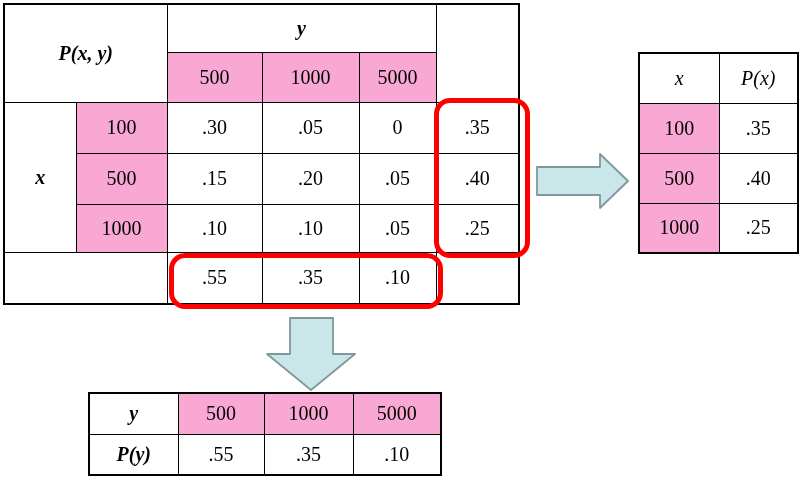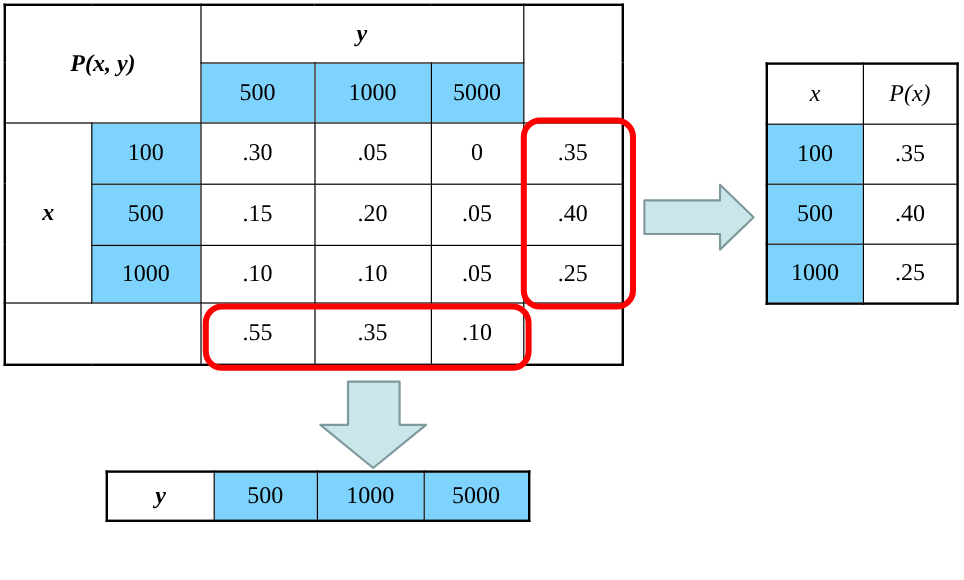--- a/index.html
+++ b/index.html
@@ -24,21 +24,21 @@
   }
   table.tbl td {
     border: 1.5px solid #000000;
     text-align: center;
     vertical-align: middle;
     font-size: 20px;
     color: #000000;
     padding: 0;
     overflow: hidden;
   }
-  td.gray { background: #7dd3fc; }
+  td.gray { background: #f9a8d4; }
   td.varlbl {
     font-weight: bold;
     font-style: italic;
     font-size: 21px;
   }
   td.ital {
     font-style: italic;
     font-size: 21px;
   }
   td.varx { padding-bottom: 36px; }
@@ -153,16 +153,22 @@
         <col style="width:89px">
         <col style="width:88px">
     </colgroup>
     <tbody>
       <tr style="height:41px">
         <td class="varlbl">y</td>
         <td class="gray">500</td>
         <td class="gray">1000</td>
         <td class="gray">5000</td>
       </tr>
+      <tr style="height:41px">
+        <td class="varlbl">P(y)</td>
+        <td>.55</td>
+        <td>.35</td>
+        <td>.10</td>
+      </tr>
     </tbody>
   </table>
 
 </div>
 
 </body></html>

